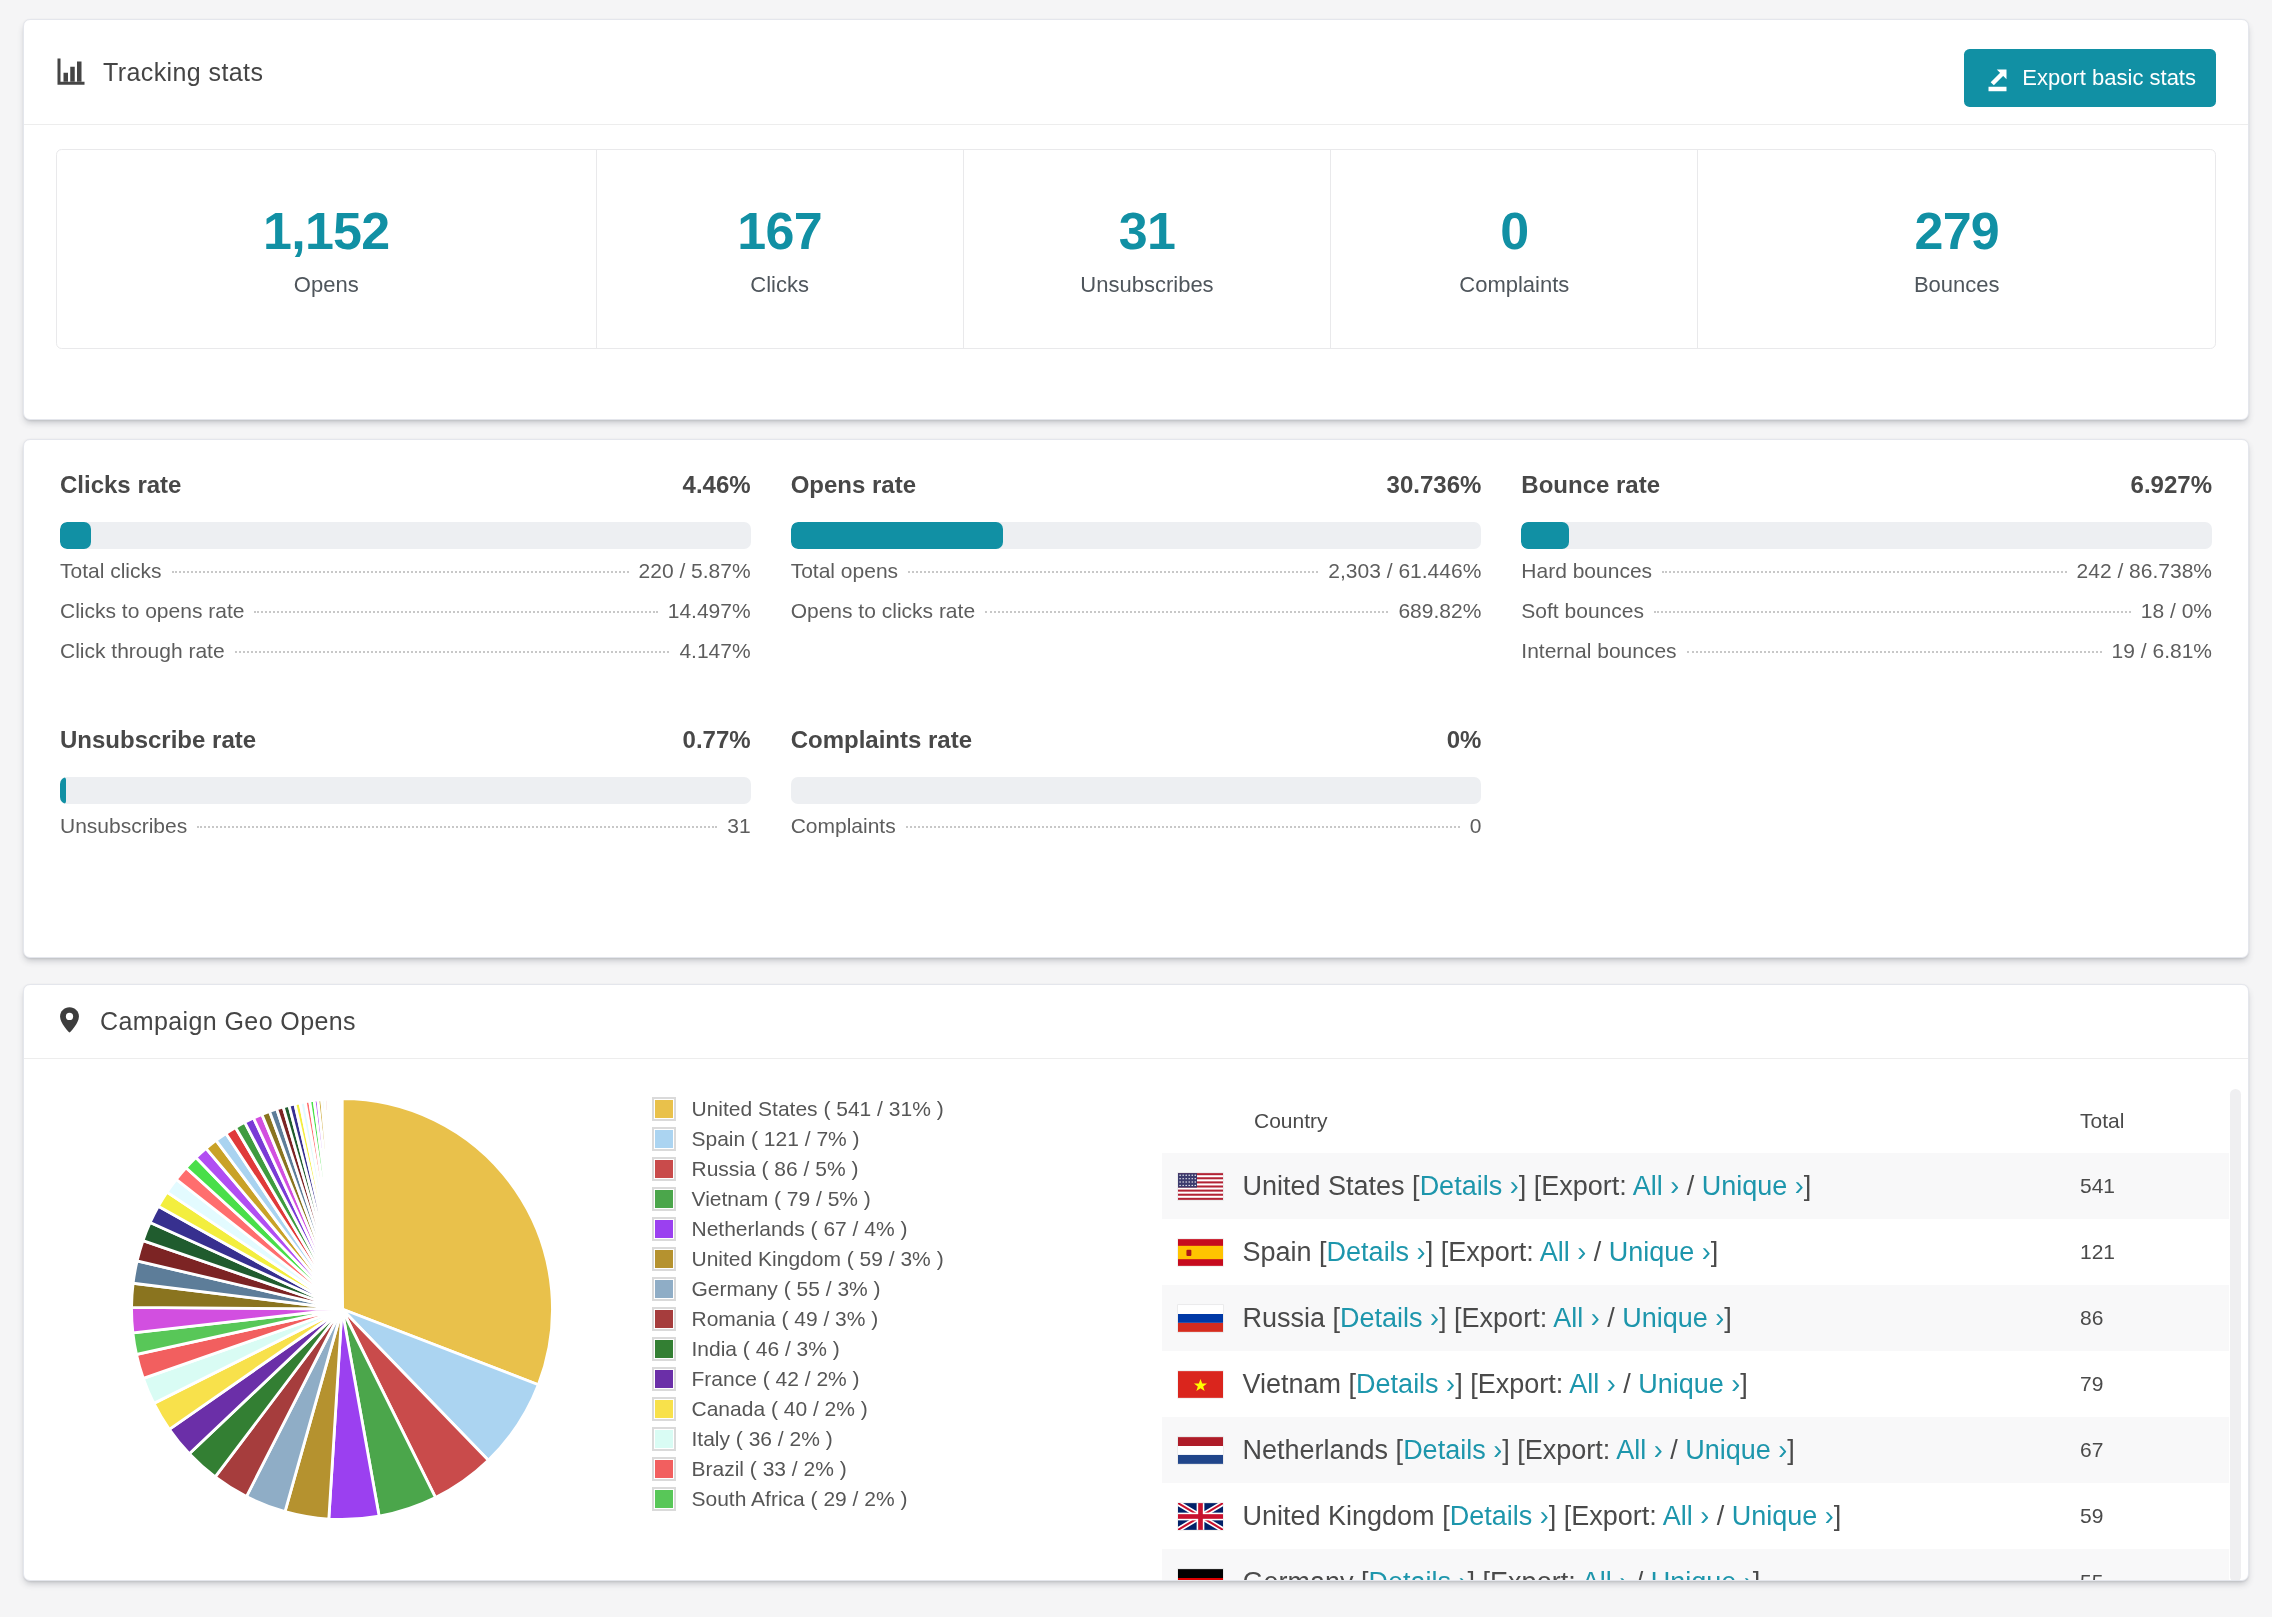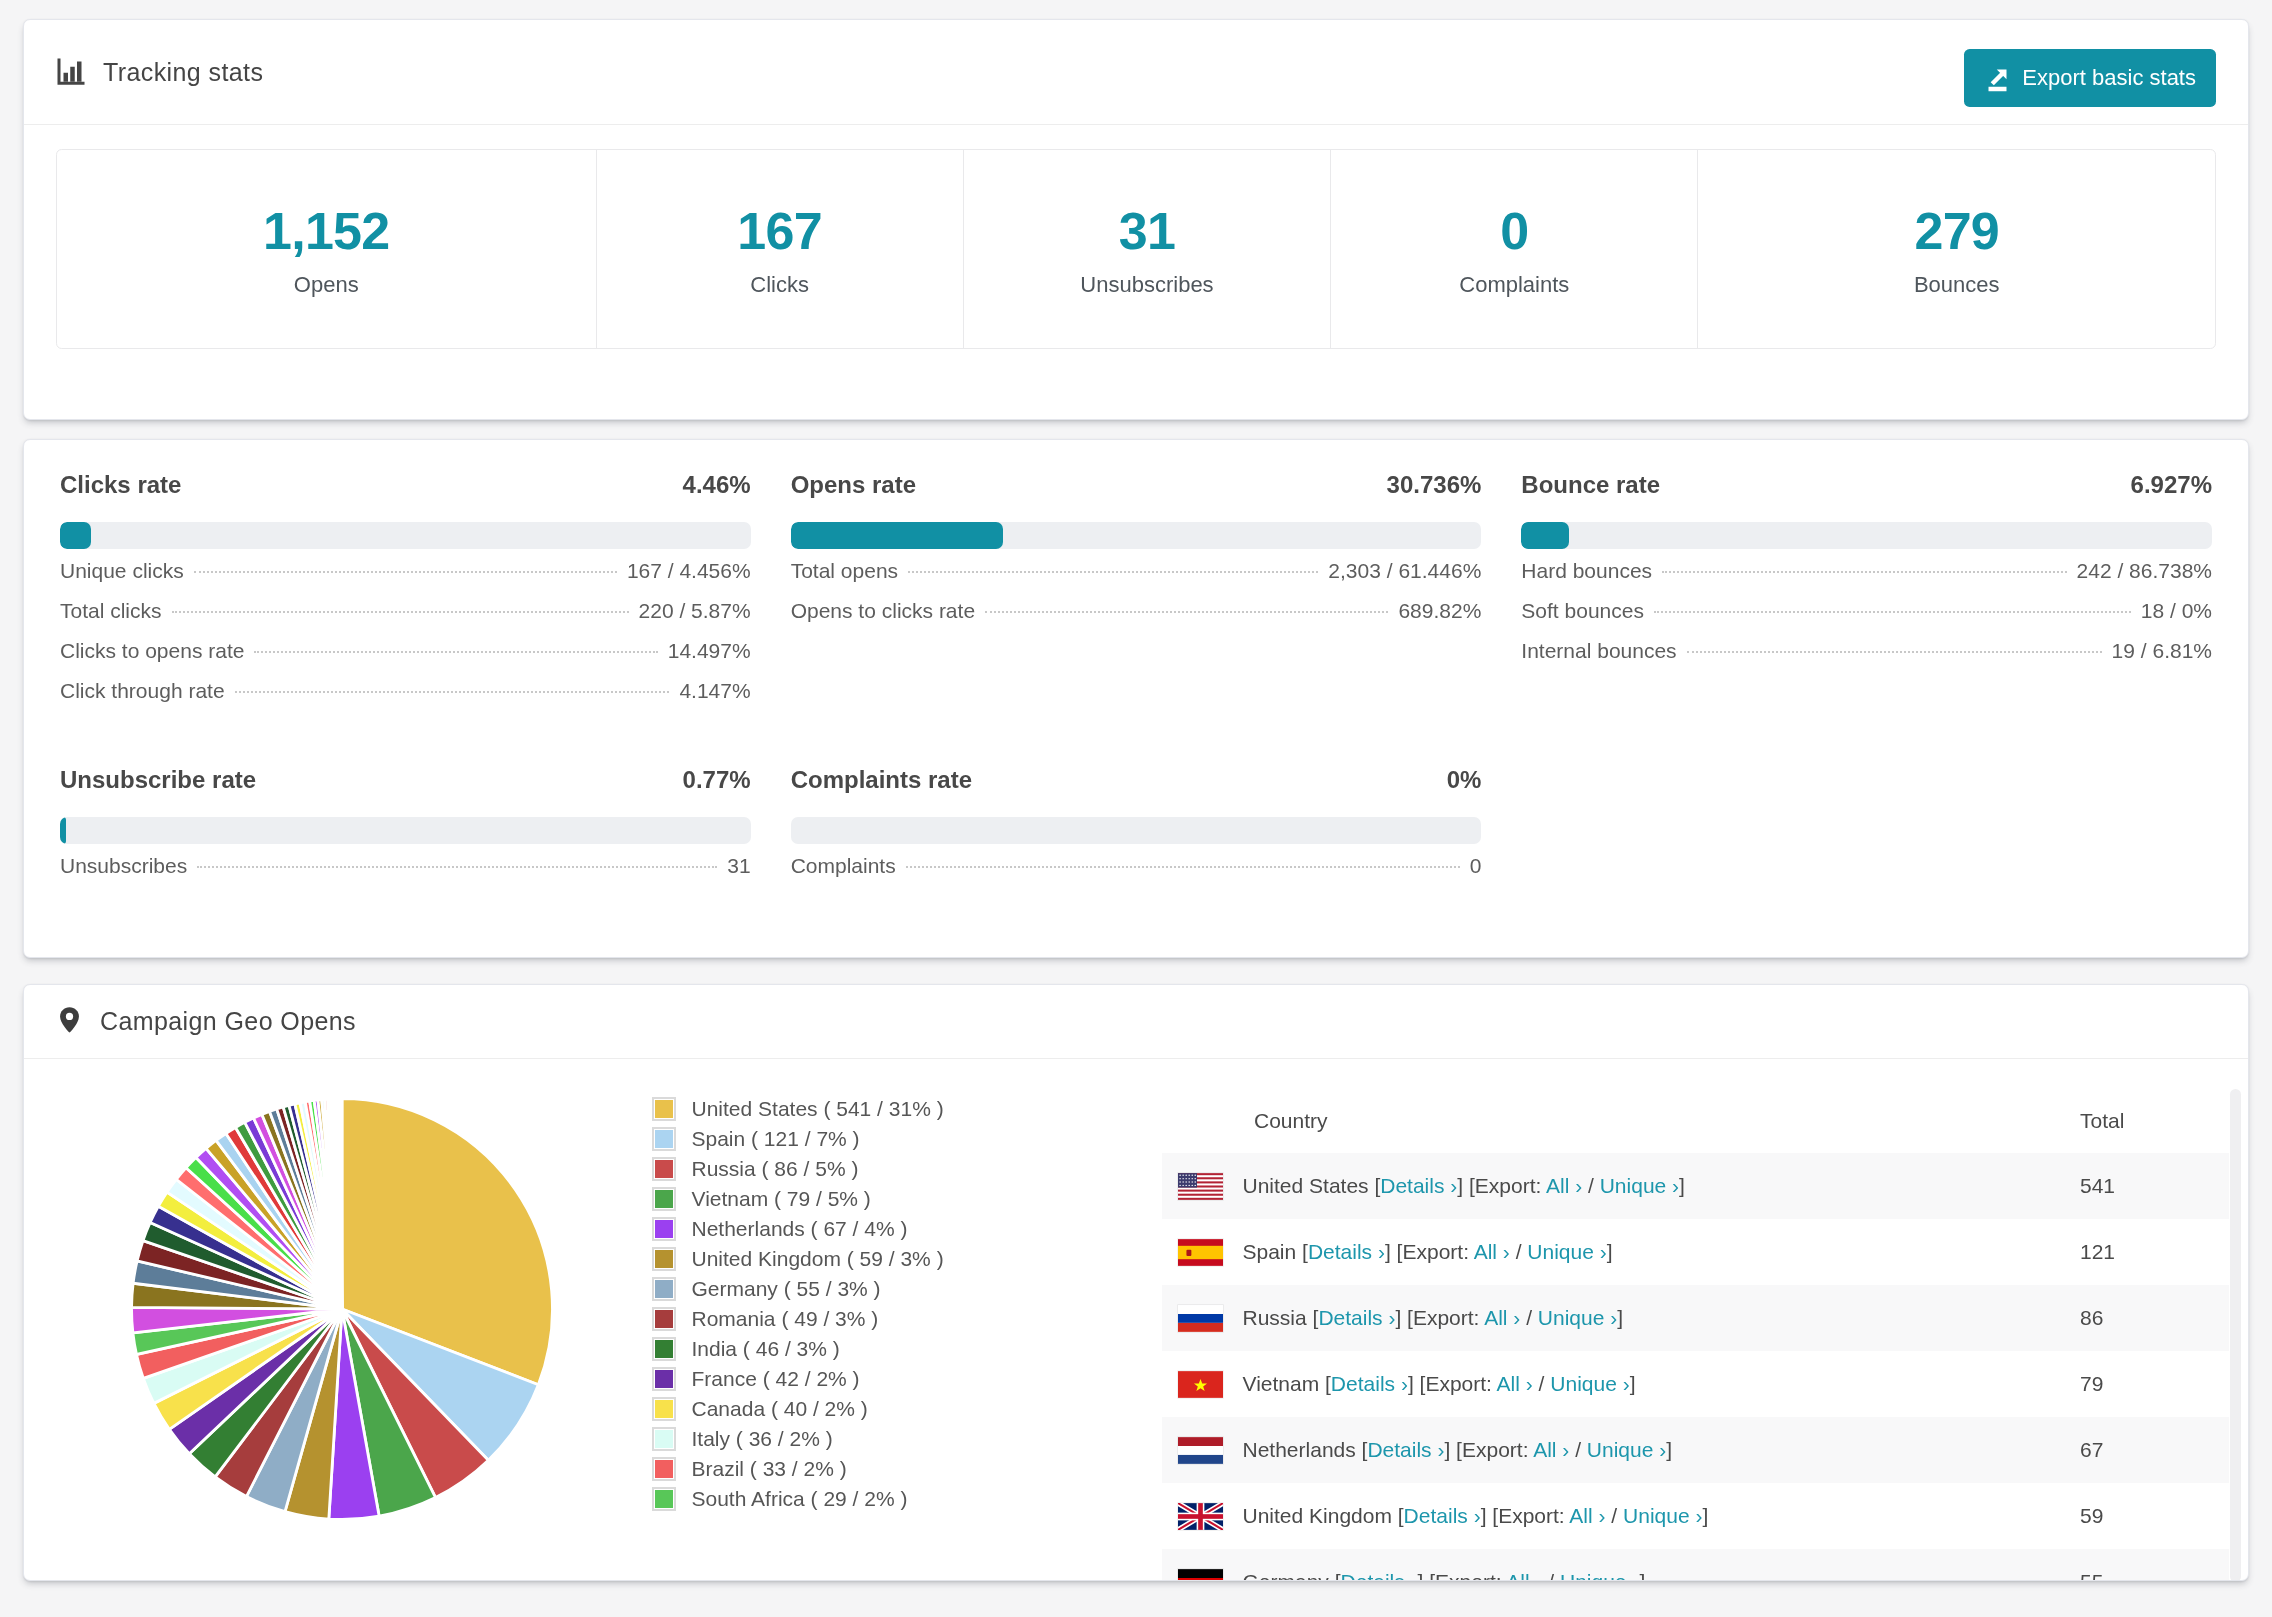--- a/index.html
+++ b/index.html
@@ -80,21 +80,21 @@
 
   .geo-table{position:absolute;left:1138px;top:30px;width:1067px;}
   .gt-header{position:relative;height:64px;display:flex;align-items:center;
     font-size:21px;color:#4a4a4a;}
   .gt-header .col-country{margin-left:92px;}
   .gt-header .col-total{position:absolute;left:918px;}
   .gt-row{position:relative;height:66px;display:flex;align-items:center;padding-left:15.5px;box-sizing:border-box;}
   .gt-row.odd{background:#f8f8f9;}
   .flag{width:45px;height:27px;margin-right:20px;flex:none;box-shadow:0 0 0 0.7px rgba(0,0,0,.08);}
   .flag svg{display:block;}
-  .gt-text{font-size:21px;color:#4a4a4a;white-space:nowrap;}
+  .gt-text{font-size:27px;color:#4a4a4a;white-space:nowrap;}
   .gt-text a{color:#1d96ac;text-decoration:none;cursor:pointer;}
   .gt-total{position:absolute;left:918px;font-size:21px;color:#4a4a4a;}
   .scroll-track{
     position:absolute;right:7px;top:30px;height:493px;width:11.3px;
     background:#efeff1;border-radius:5.6px;
   }
 </style>
 </head>
 <body>
 
@@ -148,25 +148,20 @@
   <div class="rates-grid">
       <div class="rate-block">
     <div class="rate-head">
       <span class="rate-title">Clicks rate</span>
       <span class="rate-value">4.46%</span>
     </div>
     <div class="rate-bar">
       <div class="rate-fill" style="width:max(4.46%, 6.4px);"></div>
     </div>
     <div class="rate-rows">
-          <div class="rate-row">
-      <span class="rate-row-label">Unique clicks</span>
-      <span class="rate-leader"></span>
-      <span class="rate-row-value">167 / 4.456%</span>
-    </div>
           <div class="rate-row">
       <span class="rate-row-label">Total clicks</span>
       <span class="rate-leader"></span>
       <span class="rate-row-value">220 / 5.87%</span>
     </div>
           <div class="rate-row">
       <span class="rate-row-label">Clicks to opens rate</span>
       <span class="rate-leader"></span>
       <span class="rate-row-value">14.497%</span>
     </div>

